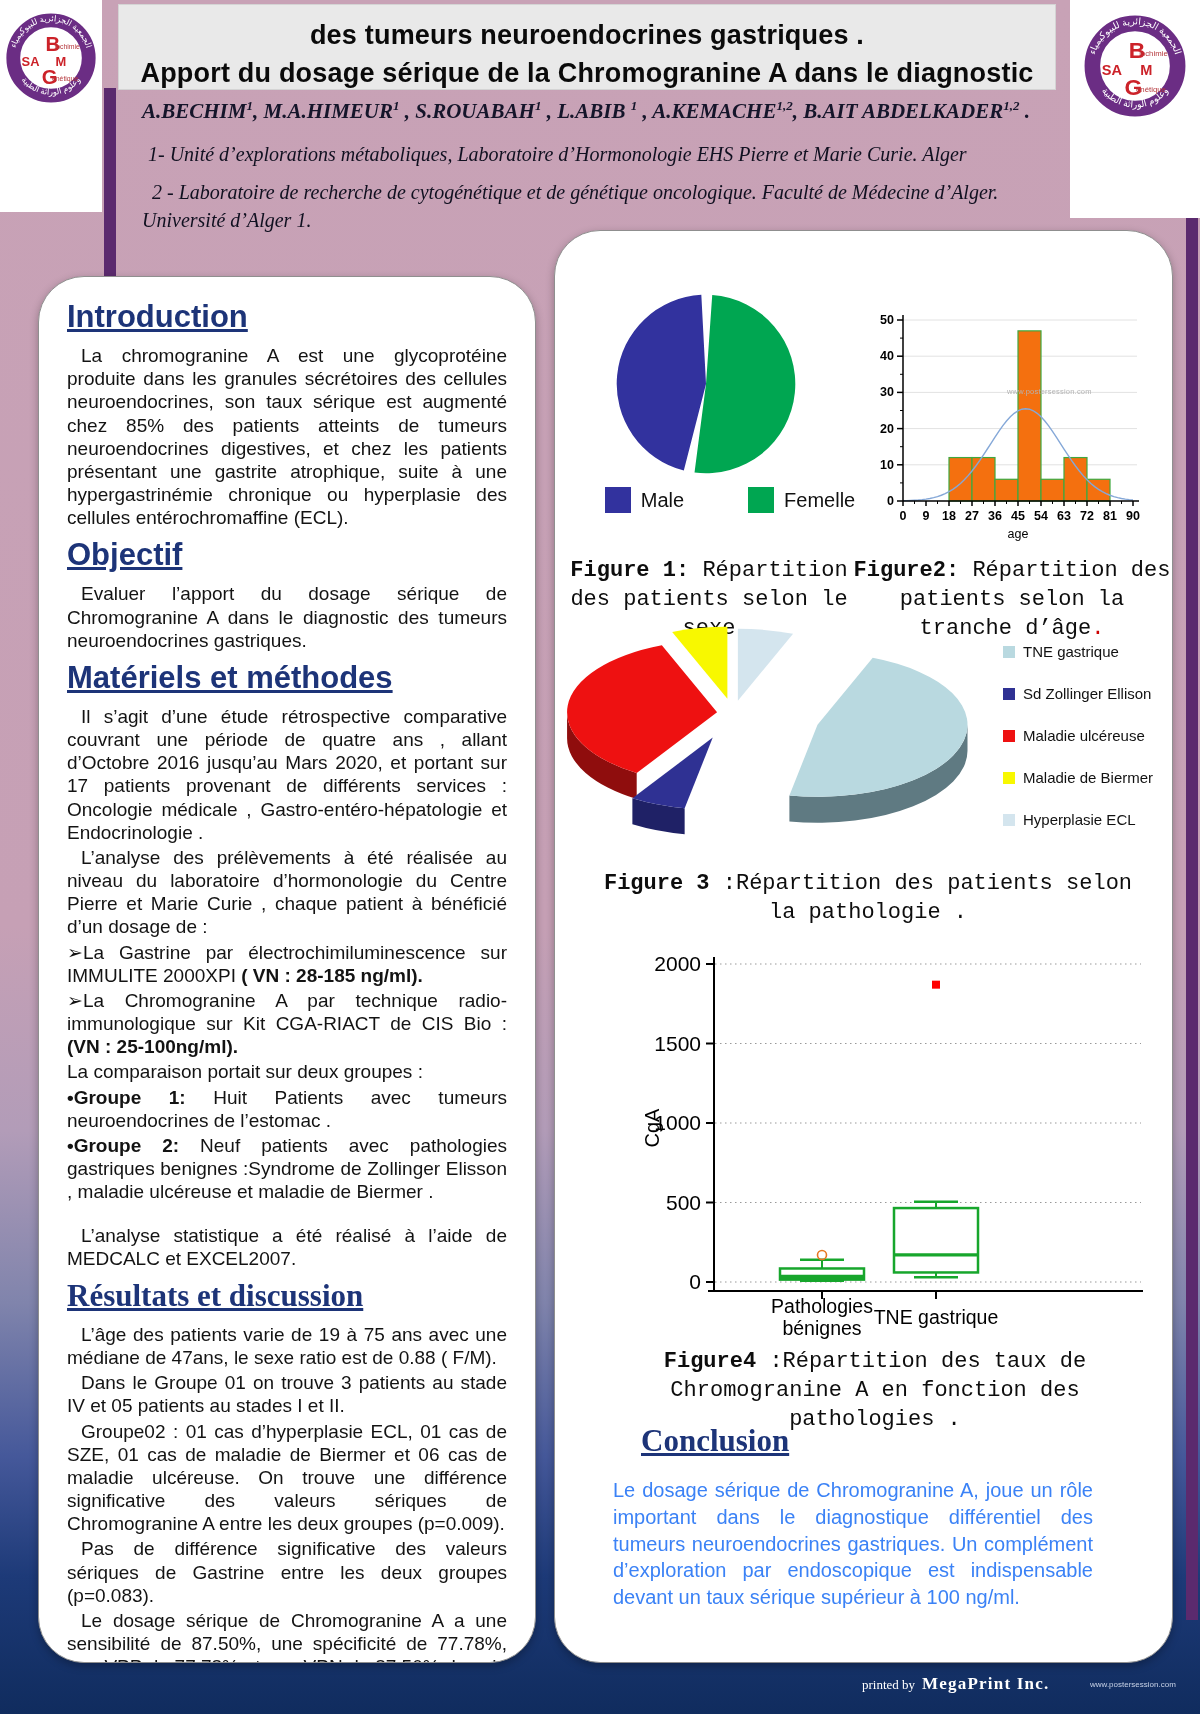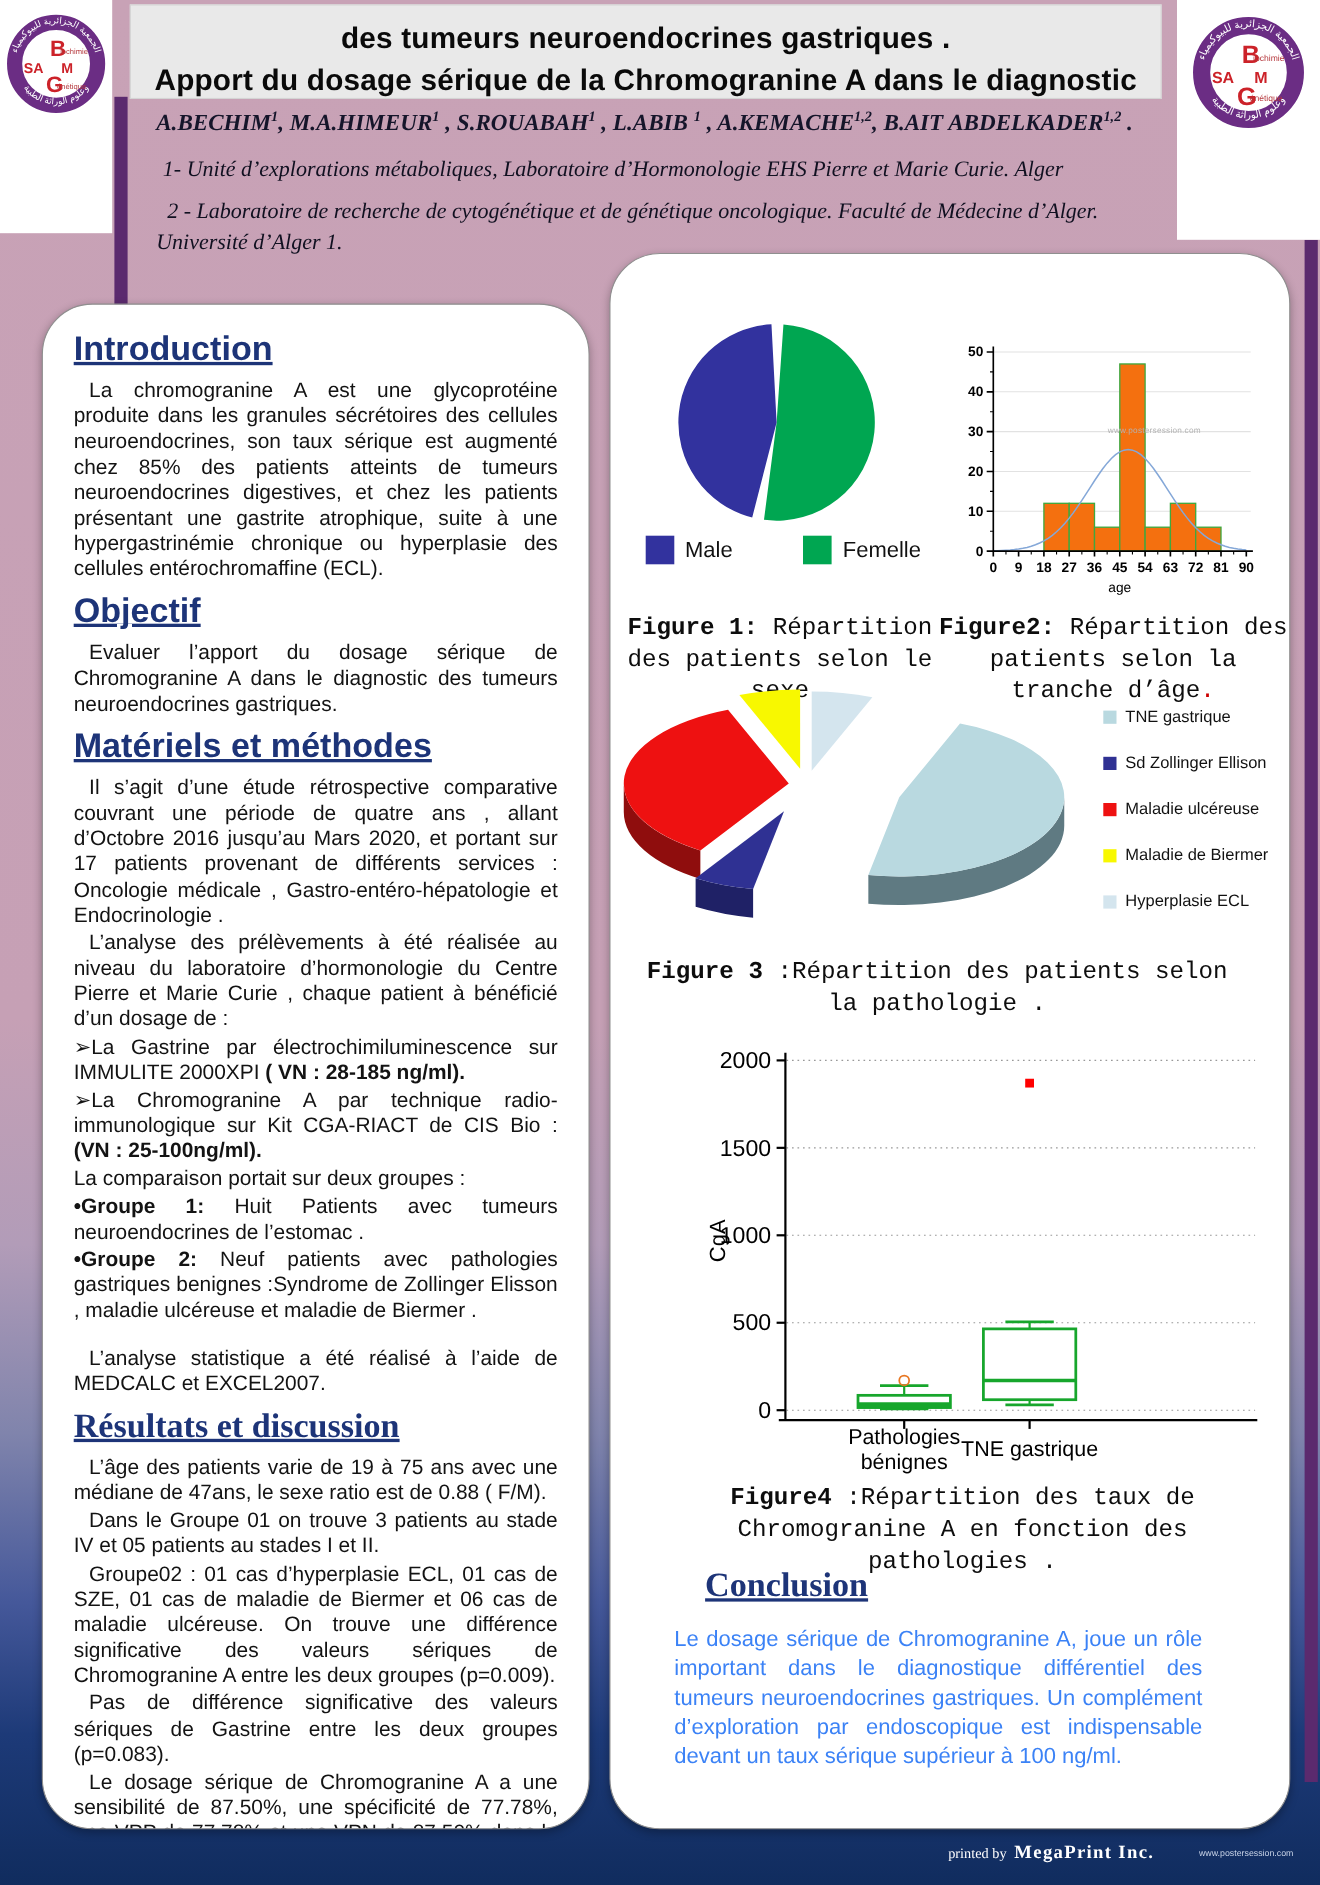--- a/index.html
+++ b/index.html
@@ -123,21 +123,21 @@
   </div>
 
   <div class="panel panel-right">
 
     <div class="fig" style="left:56px;top:58px;">
       <svg id="fig1-svg" width="190" height="190" viewBox="0 0 200 200">
           <path d="M 100 100 L 106.55710853194778 6.2289792755765205 A 94 94 0 1 1 87.92575356117155 193.22130965039293 Z" fill="#00a651"></path>
           <path d="M 100 100 L 76.65493336471056 191.05497165884955 A 94 94 0 0 1 95.08042011316323 6.128823733070064 Z" fill="#32329e"></path>
         </svg>
     </div>
-    <div class="fig legend1" id="fig1-legend" style="left:12px;top:256px;width:290px;">
+    <div class="fig legend1" id="fig1-legend" style="left:30px;top:256px;width:290px;">
         <div class="item">
           <span class="sq" style="background: rgb(50, 50, 158);"></span>
           <span>Male</span>
         </div>
         <div class="item">
           <span class="sq" style="background: rgb(0, 166, 81);"></span>
           <span>Femelle</span>
         </div>
       </div>
     <div class="fig caption" style="left:14px;top:325px;width:280px;"><span style="font-weight: bold;">Figure 1:</span><span> Répartition des patients selon le sexe</span></div>
@@ -241,21 +241,21 @@
         </div>
         <div class="item">
           <span class="sq" style="background: rgb(248, 248, 0);"></span>
           <span class="lab">Maladie de Biermer</span>
         </div>
         <div class="item">
           <span class="sq" style="background: rgb(212, 229, 238);"></span>
           <span class="lab">Hyperplasie ECL</span>
         </div>
       </div>
-    <div class="fig caption" style="left:32px;top:638px;width:530px;"><span style="font-weight: bold;">Figure 3 </span><span>:Répartition des patients selon la pathologie .</span></div>
+    <div class="fig caption" style="left:48px;top:638px;width:530px;"><span style="font-weight: bold;">Figure 3 </span><span>:Répartition des patients selon la pathologie .</span></div>
 
     <div class="fig" style="left:74px;top:708px;">
       <svg id="fig4-svg" width="520" height="410" viewBox="0 0 520 410">
           <line x1="81" y1="343" x2="512" y2="343" stroke="#999" stroke-width="1" stroke-dasharray="1.5 3.5"></line>
           <line x1="81" y1="263.5" x2="512" y2="263.5" stroke="#999" stroke-width="1" stroke-dasharray="1.5 3.5"></line>
           <line x1="81" y1="184" x2="512" y2="184" stroke="#999" stroke-width="1" stroke-dasharray="1.5 3.5"></line>
           <line x1="81" y1="104.5" x2="512" y2="104.5" stroke="#999" stroke-width="1" stroke-dasharray="1.5 3.5"></line>
           <line x1="81" y1="25" x2="512" y2="25" stroke="#999" stroke-width="1" stroke-dasharray="1.5 3.5"></line>
           <line x1="85" y1="18" x2="85" y2="352" stroke="#000" stroke-width="2"></line>
           <line x1="79" y1="352" x2="514" y2="352" stroke="#000" stroke-width="2"></line>

